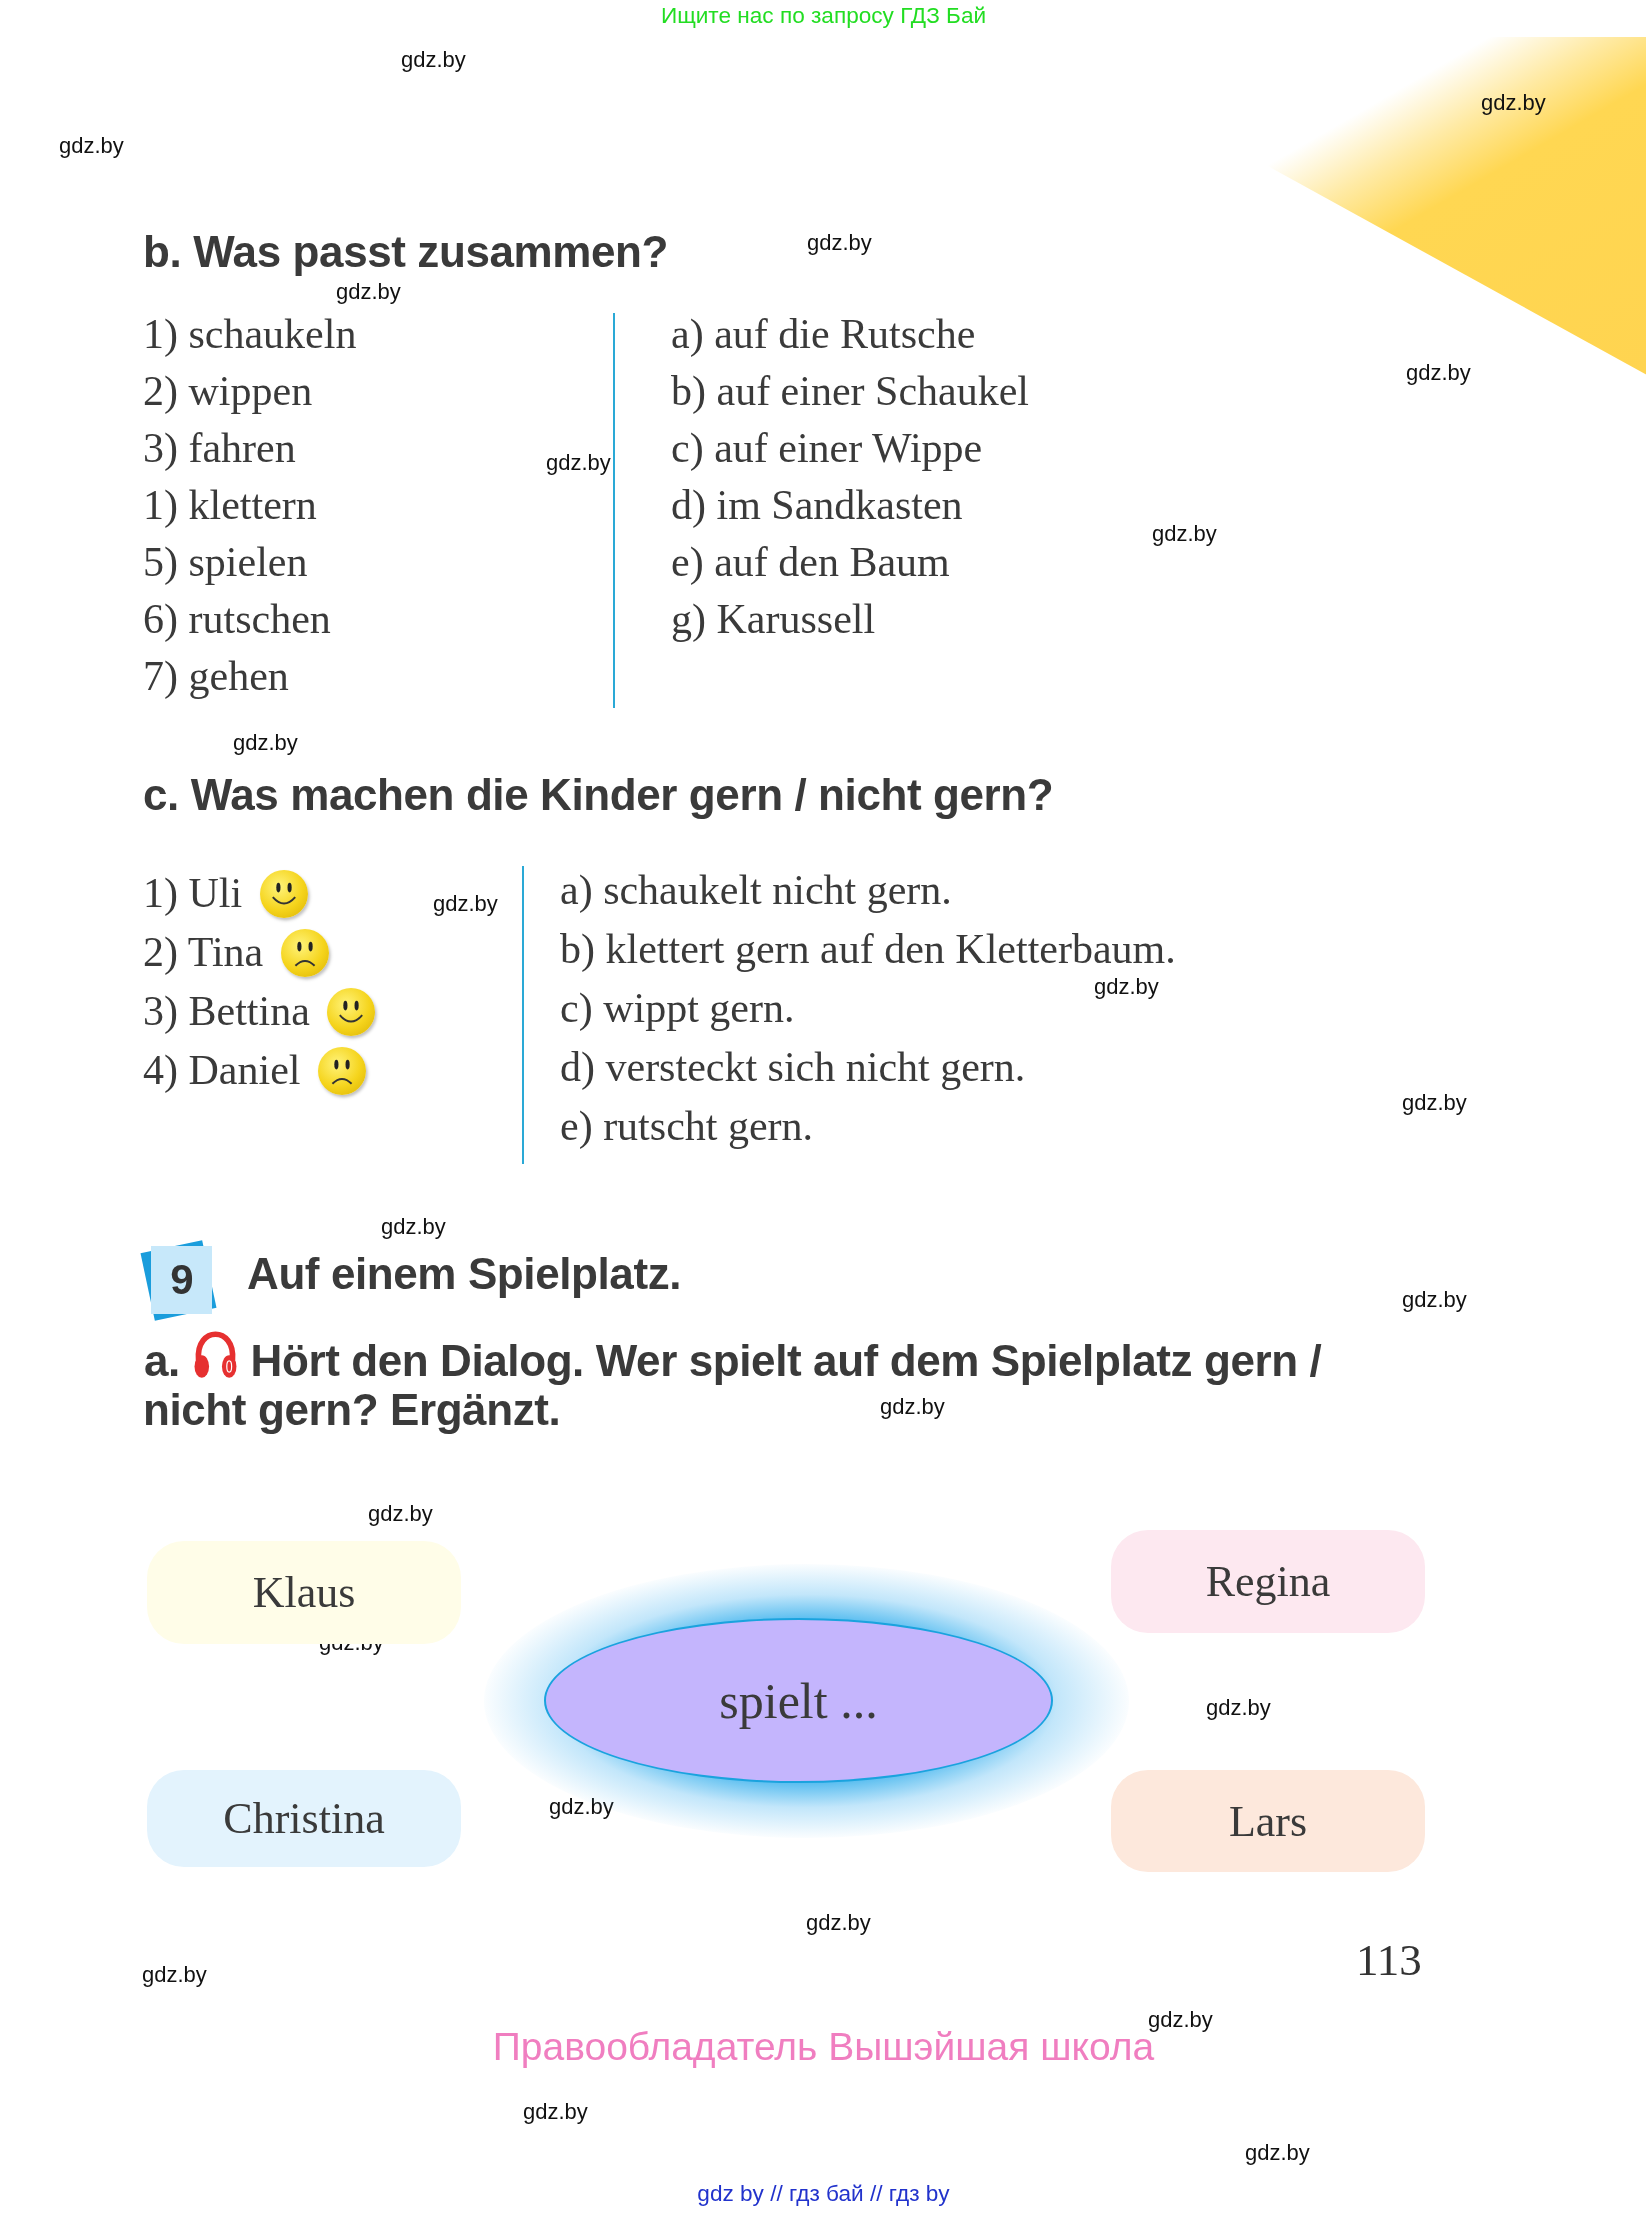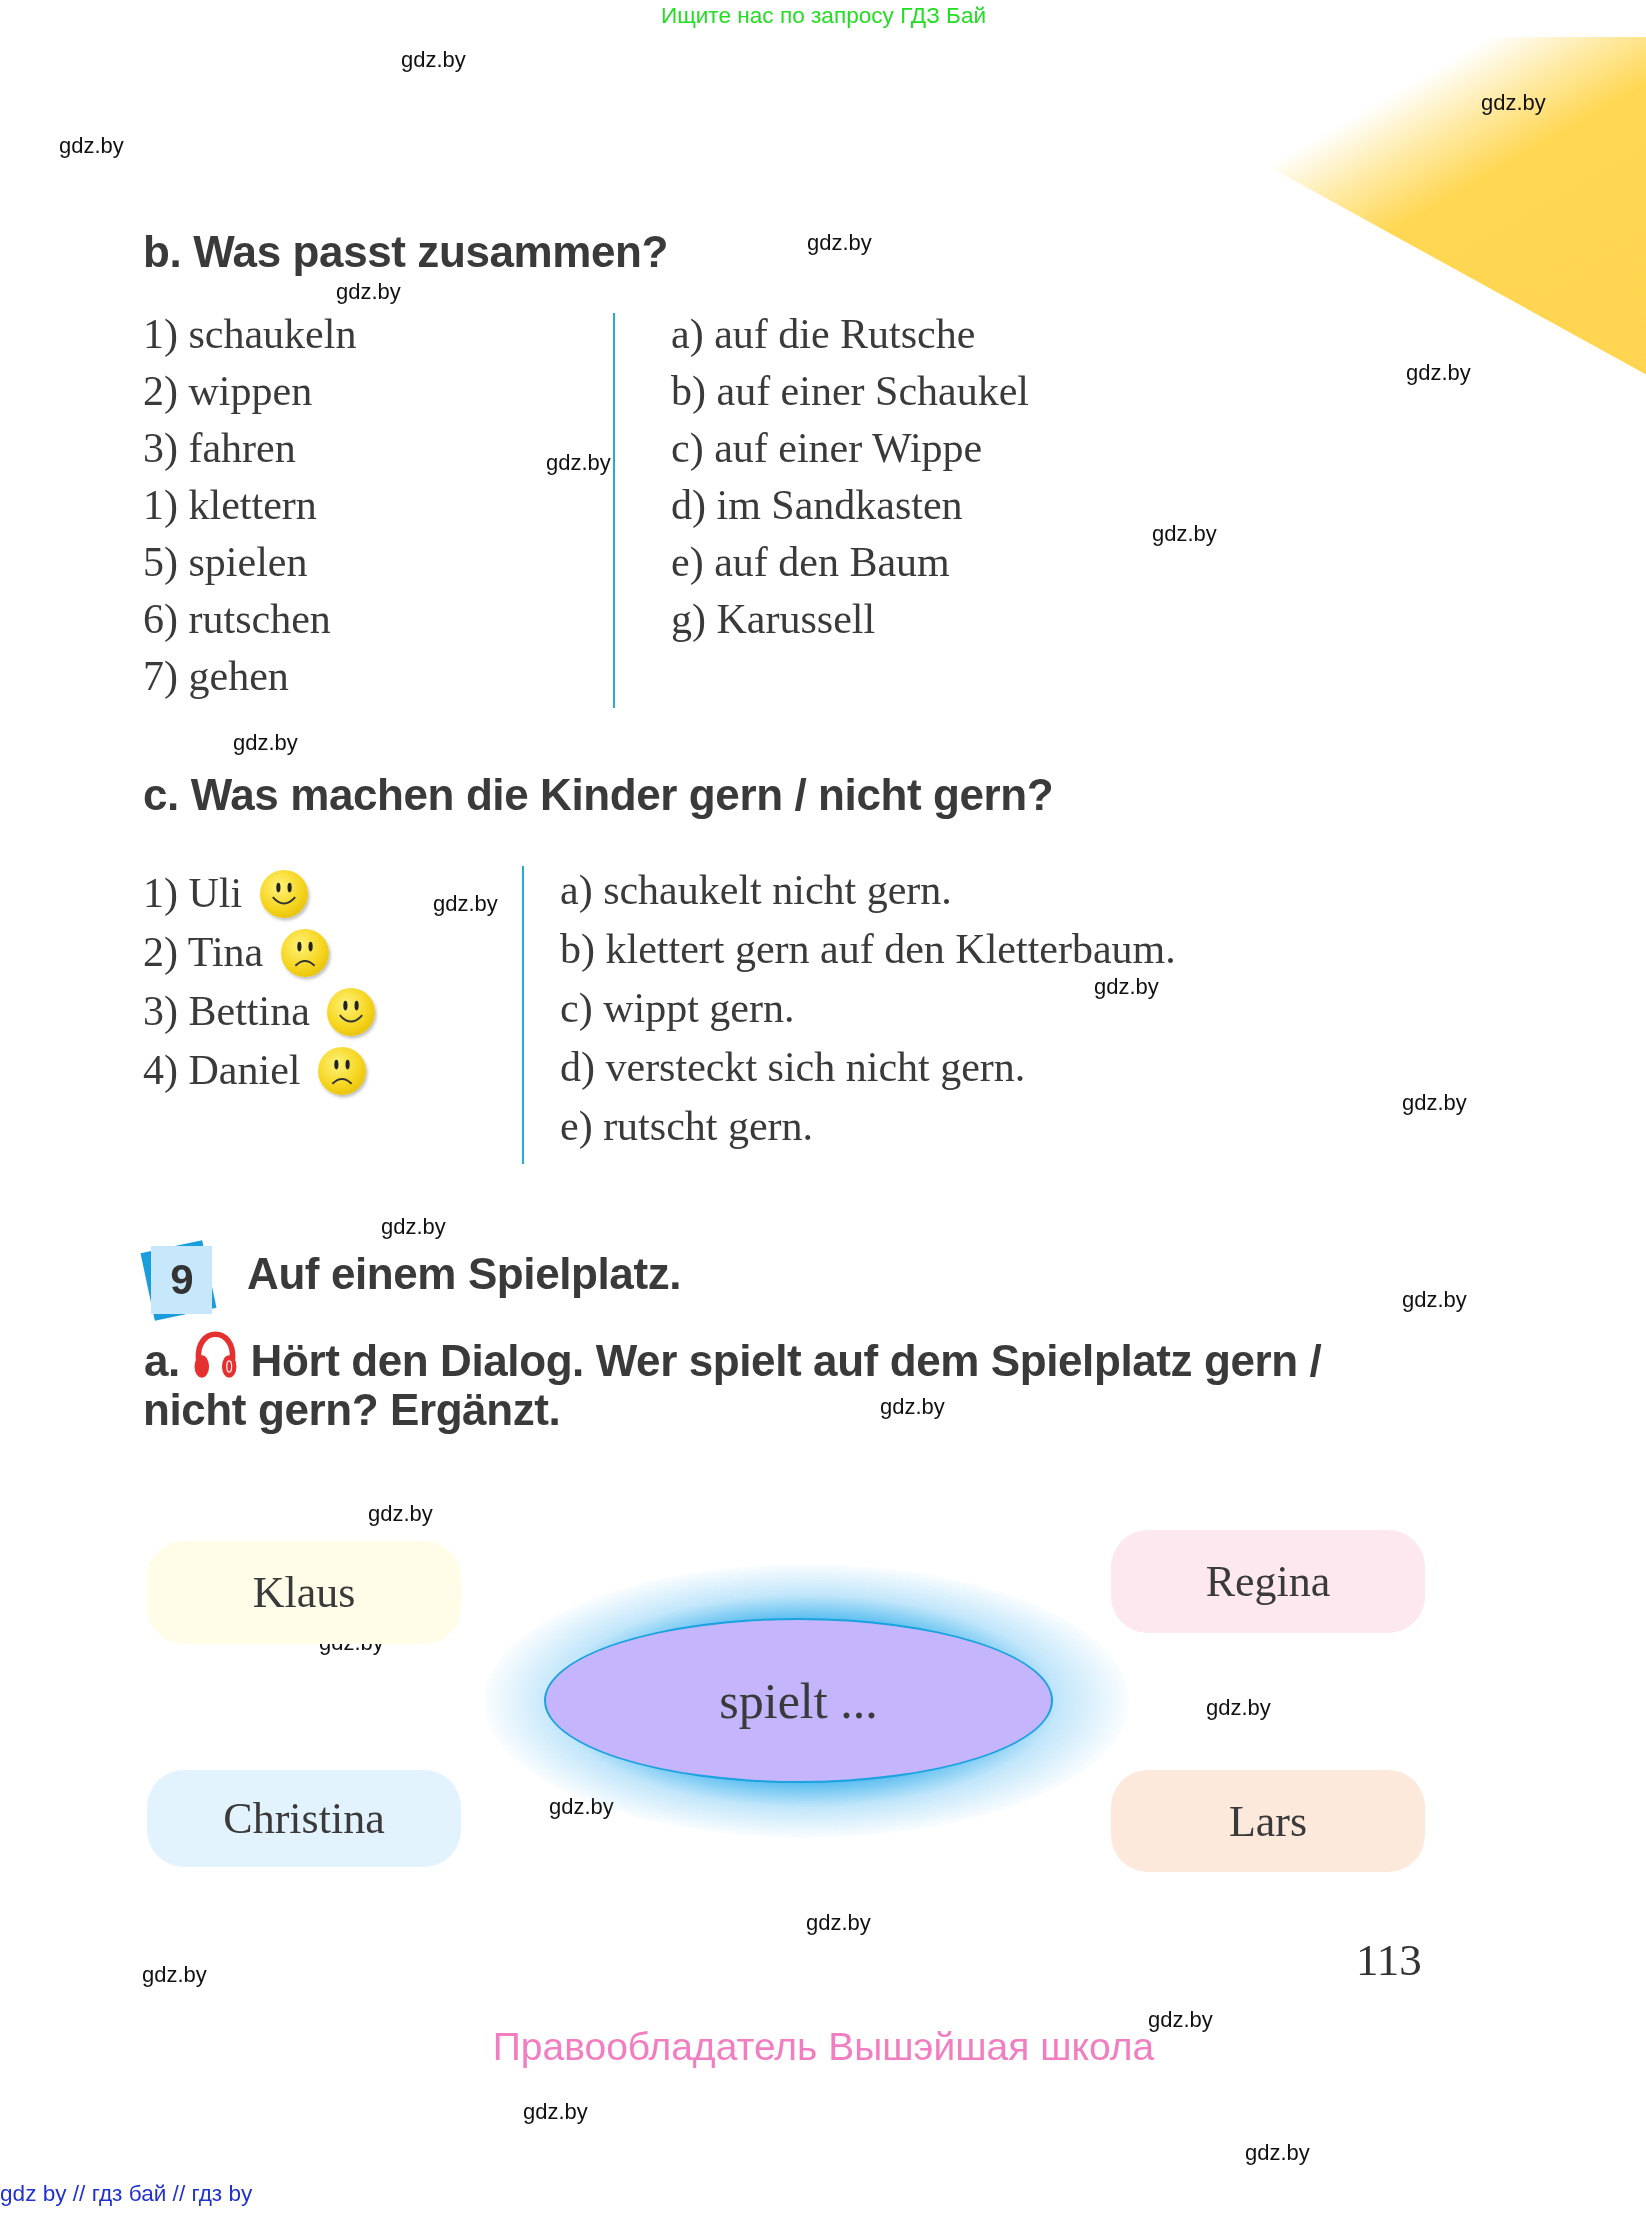--- a/index.html
+++ b/index.html
@@ -57,21 +57,21 @@
     position: absolute; left: 544px; top: 1618px; width: 509px; height: 165px; border-radius: 50%;
     background: #c4b5fd; border: 2.4px solid #1aa3de; box-sizing: border-box;
     display: flex; align-items: center; justify-content: center; font-size: 50px; color: #3a3a3a;
   }
   .page-num { position: absolute; left: 1356px; top: 1934px; font-size: 45px; color: #333; }
   .rights {
     position: absolute; left: 0; width: 1647px; top: 2025px; text-align: center;
     font-family: "Liberation Sans", sans-serif; font-size: 39px; color: #f07ec0;
   }
   .footer-links {
-    position: absolute; left: 0; width: 1647px; top: 2181px; 
+    position: absolute; left: 0; width: 1647px; top: 2181px; text-align: center;
     font-family: "Liberation Sans", sans-serif; font-size: 22.6px; color: #2233cc;
   }
 </style>
 </head>
 <body>
 
 <div class="sun"></div>
 <div class="top-banner">Ищите нас по запросу ГДЗ Бай</div>
 
 <div id="wm-layer">

